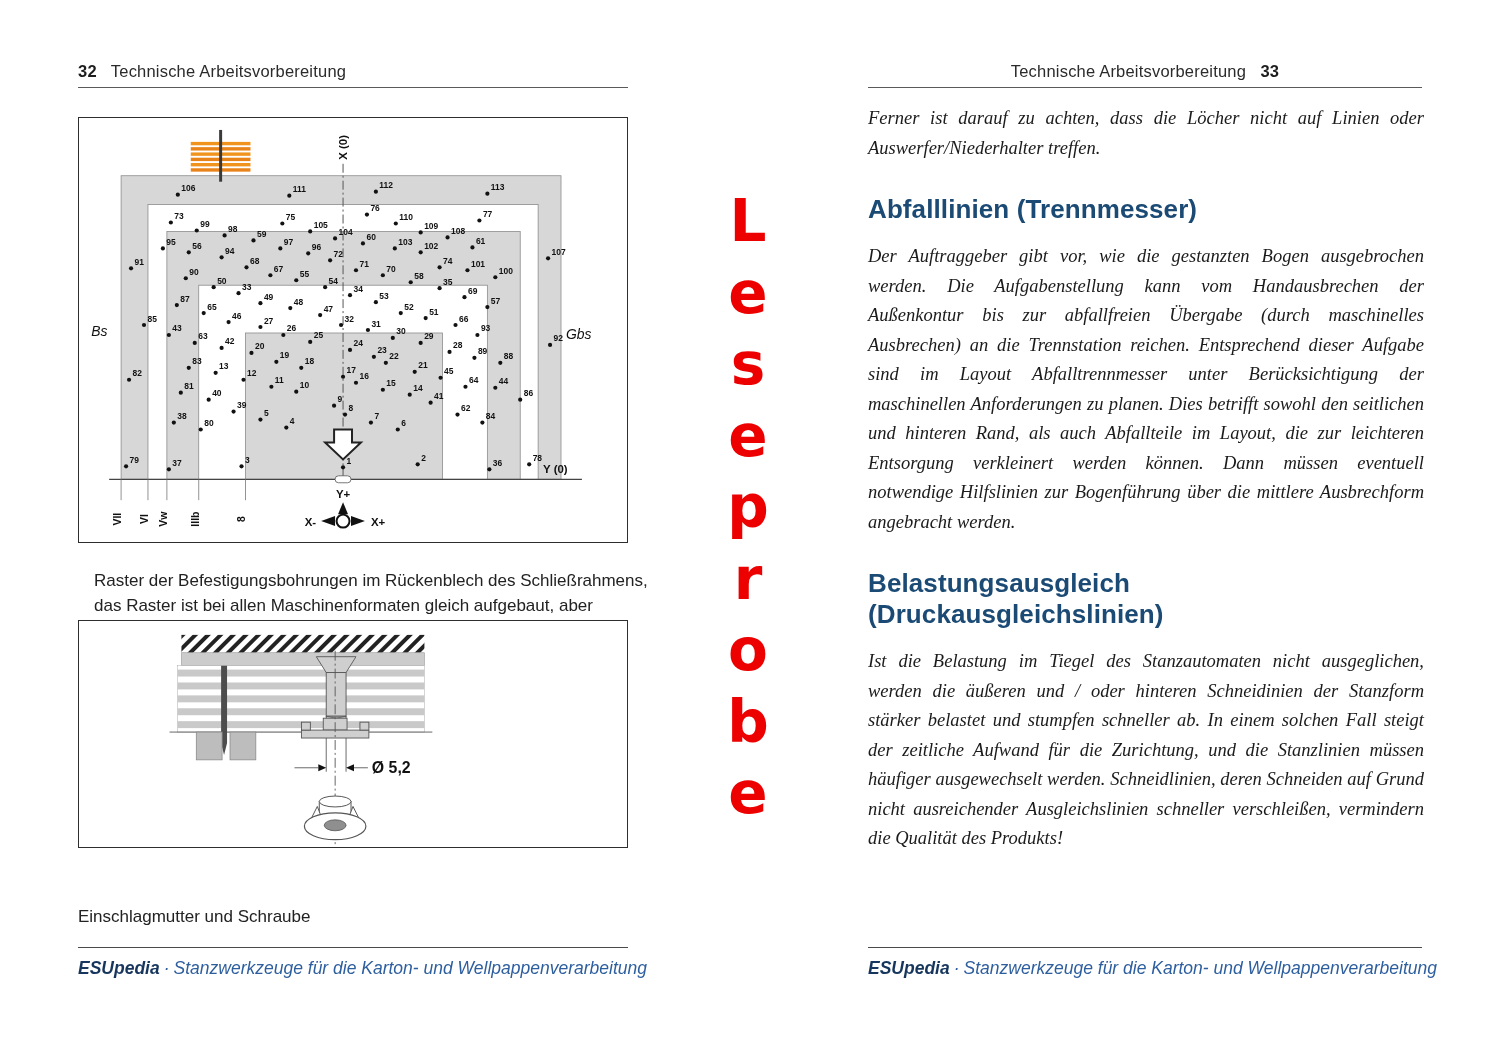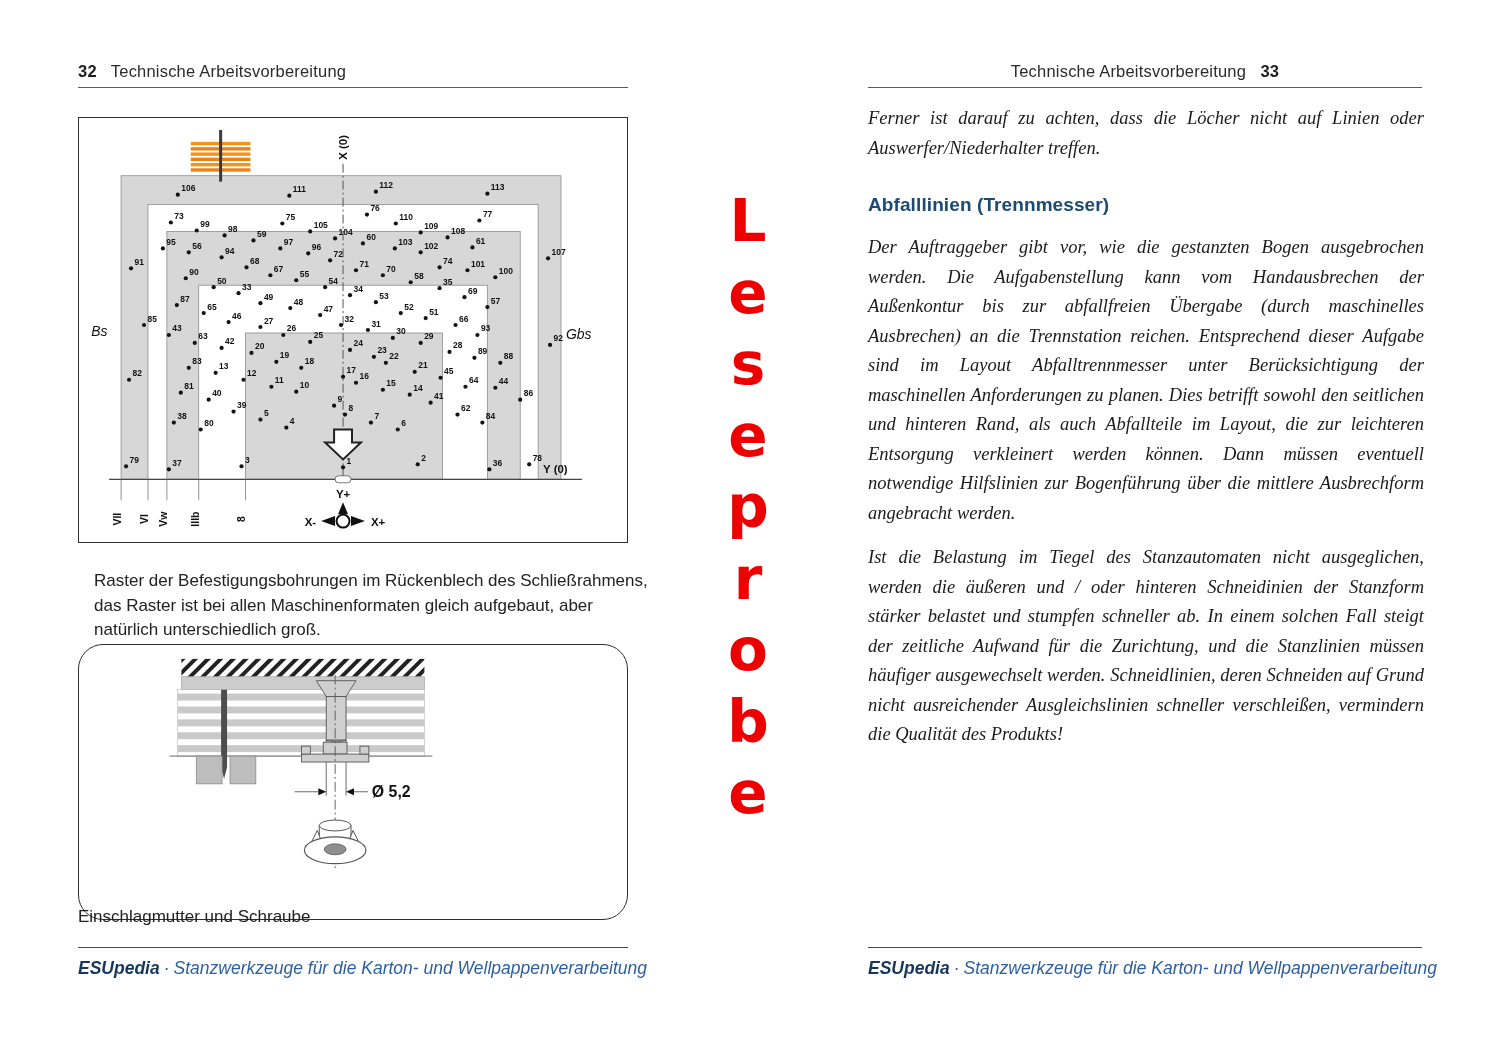--- a/index.html
+++ b/index.html
@@ -11,21 +11,21 @@
   .running-head b { font-weight:bold; color:#1d1d1d; }
   .head-rule { top:87px; height:1px; background:#5a5a5a; }
 
   
   .fig-box { left:78px; width:550px; border:1px solid #2e2e2e; background:#fff; }
   .caption { left:78px; width:556px; font-size:17px; line-height:24.5px; color:#222; }
 
   
   .textcol { left:868px; width:556px; top:104px; }
   .textcol p { font-family:"Liberation Serif", serif; font-size:18.5px; line-height:29.5px; color:#1b1b1b; text-align:justify; margin-bottom:15px;font-style:italic; }
-  .textcol h3 { font-size:19px; font-weight:bold; color:#1b4a74; margin-top:31px; margin-bottom:17px; letter-spacing:0.1px; }
+  .textcol h3 { font-size:26px; font-weight:bold; color:#1b4a74; margin-top:31px; margin-bottom:17px; letter-spacing:0.1px; }
 
   
   .foot-rule { top:947px; height:1px; background:#4a4a4a; }
   .footline { top:958px; font-size:17.5px; color:#2d5e9e;font-style:italic; }
   .footline .brand { font-weight:bold; color:#17365d; }
   .footline .sep { color:#2d5e9e; padding:0 4px; }
 
   
   #watermark { left:702px; top:186px; width:92px; text-align:center; }
   #watermark .wm-letter { font-family:"DejaVu Sans", sans-serif; font-weight:bold; font-size:58px; line-height:71.5px; color:#ec0000; }
@@ -324,21 +324,21 @@
         <text x="343.5" y="344.5" font-size="8.5" font-weight="bold" fill="#111">2</text>
         <circle cx="412" cy="353" r="2.1" fill="#111"></circle>
         <text x="415.5" y="349.5" font-size="8.5" font-weight="bold" fill="#111">36</text>
         <circle cx="452" cy="348" r="2.1" fill="#111"></circle>
         <text x="455.5" y="344.5" font-size="8.5" font-weight="bold" fill="#111">78</text>
       </g>
 </svg>
 </div>
 <div class="abs caption" style="top:569px;margin-left:16px;">Raster der Befestigungsbohrungen im Rückenblech des Schließrahmens, das Raster ist bei allen Maschinenformaten gleich aufgebaut, aber natürlich unterschiedlich groß.</div>
 
-<div class="abs fig-box" style="top:644px; height:276px;border-radius:25px;">
+<div class="abs fig-box" style="top:620px; height:228px;">
 <svg width="548" height="240" viewBox="0 0 550 242">
   <defs>
     <pattern id="hatch" width="9" height="18" patternUnits="userSpaceOnUse" patternTransform="rotate(45)">
       <rect width="9" height="18" fill="#fff"></rect>
       <rect x="0" y="0" width="4" height="18" fill="#222"></rect>
     </pattern>
   </defs>
 
   <rect x="102" y="14" width="245" height="18" fill="url(#hatch)"></rect>
   <rect x="102" y="32" width="245" height="13" fill="#cccccc" stroke="#999" stroke-width="0.6"></rect>
@@ -424,19 +424,20 @@
 <div class="abs running-head" style="left:868px; width:554px; text-align:center;">
   <span>Technische Arbeitsvorbereitung</span>&nbsp;&nbsp;
   <b>33</b>
 </div>
 <div class="abs head-rule" style="left:868px; width:554px;"></div>
 
 <div class="abs textcol">
   <p>Ferner ist darauf zu achten, dass die Löcher nicht auf Linien oder Auswerfer/Niederhalter treffen.</p>
   <h3>Abfalllinien (Trennmesser)</h3>
   <p>Der Auftraggeber gibt vor, wie die gestanzten Bogen ausgebrochen werden. Die Aufgabenstellung kann vom Handausbrechen der Außenkontur bis zur abfallfreien Übergabe (durch maschinelles Ausbrechen) an die Trennstation reichen. Entsprechend dieser Aufgabe sind im Layout Abfalltrennmesser unter Berücksichtigung der maschinellen Anforderungen zu planen. Dies betrifft sowohl den seitlichen und hinteren Rand, als auch Abfallteile im Layout, die zur leichteren Entsorgung verkleinert werden können. Dann müssen eventuell notwendige Hilfslinien zur Bogenführung über die mittlere Ausbrechform angebracht werden.</p>
+  <h3>Belastungsausgleich (Druckausgleichslinien)</h3>
   <p>Ist die Belastung im Tiegel des Stanzautomaten nicht ausgeglichen, werden die äußeren und / oder hinteren Schneidinien der Stanzform stärker belastet und stumpfen schneller ab. In einem solchen Fall steigt der zeitliche Aufwand für die Zurichtung, und die Stanzlinien müssen häufiger ausgewechselt werden. Schneidlinien, deren Schneiden auf Grund nicht ausreichender Ausgleichslinien schneller verschleißen, vermindern die Qualität des Produkts!</p>
 </div>
 
 <div class="abs foot-rule" style="left:868px; width:554px;"></div>
 <div class="abs footline" style="left:868px;">
   <span class="brand">ESUpedia</span><span class="sep">·</span><span>Stanzwerkzeuge für die Karton- und Wellpappenverarbeitung</span>
 </div>
 
 </body></html>

